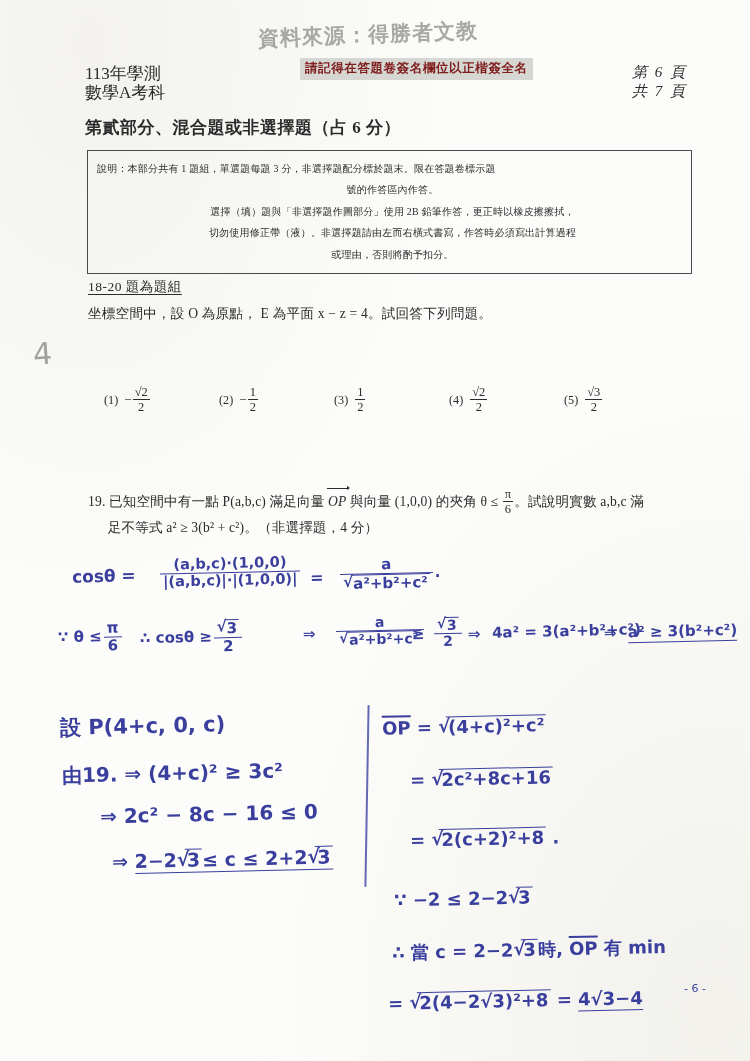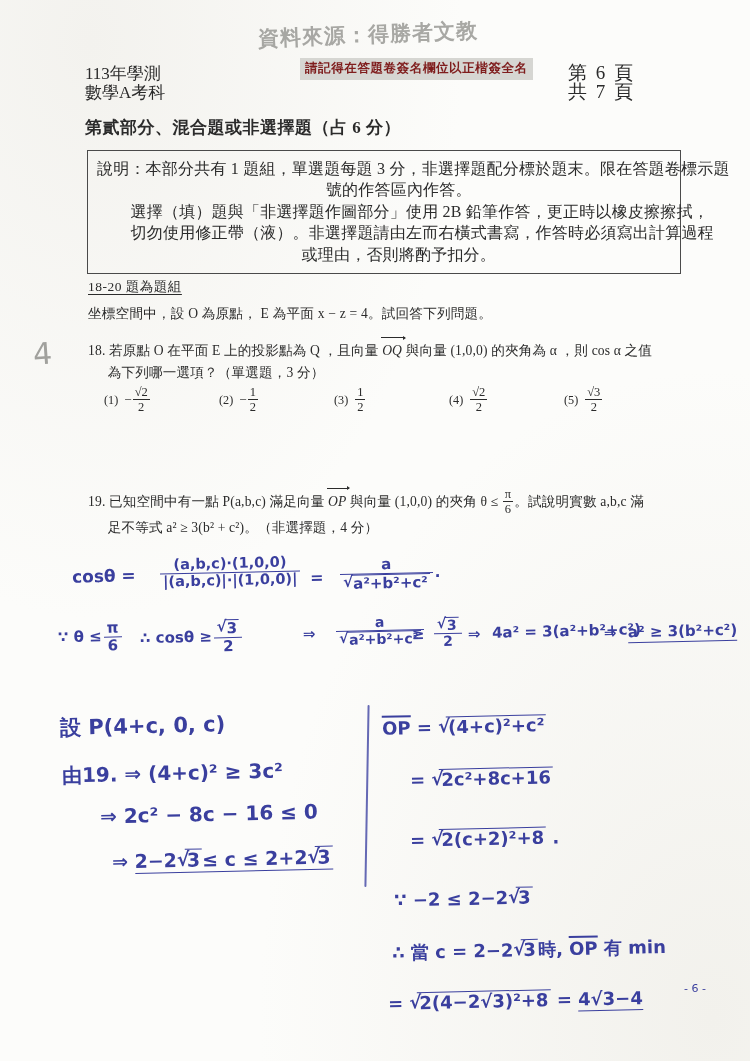--- a/index.html
+++ b/index.html
@@ -35,32 +35,32 @@
     background:#d6d6d2;
     color:#7f1d1d;
     font-size:12.5px;
     letter-spacing:.6px;
     padding:2px 5px 3px;
     font-weight:700;
     white-space:nowrap;
     margin-left:48px;
   }
   .hdr-left{position:absolute;left:85px;top:64px;font-size:17px;line-height:19px;}
-  .hdr-right{position:absolute;left:568px;top:63px;font-size:19px;line-height:19px;letter-spacing:2px;}
+  .hdr-right{position:absolute;left:632px;top:63px;font-size:15px;line-height:19px;letter-spacing:2px;font-style:italic;}
   
   .sect-title{
     position:absolute;left:85px;top:116px;
     font-size:17px;font-weight:700;letter-spacing:.5px;
   }
   
   .notebox{
     position:absolute;left:87px;top:150px;width:570px;
     border:1.1px solid #4a4a4a;
-    padding:7px 13px 8px 9px;
-    font-size:16px;line-height:21.4px;
+    padding:7px 24px 8px 9px;
+    font-size:10px;line-height:21.4px;
     letter-spacing:.2px;
   }
   .note-l{display:block;white-space:nowrap;}
   .note-ind{padding-left:2.1em;text-align:center;}
   
   .grp-head{
     position:absolute;left:88px;top:278px;
     font-size:13.5px;text-decoration:underline;text-underline-offset:3px;
     letter-spacing:.5px;
   }
@@ -144,25 +144,20 @@
     <span class="note-l note-ind">號的作答區內作答。</span>
     <span class="note-l note-ind">選擇（填）題與「非選擇題作圖部分」使用 2B 鉛筆作答，更正時以橡皮擦擦拭，</span>
     <span class="note-l note-ind">切勿使用修正帶（液）。非選擇題請由左而右橫式書寫，作答時必須寫出計算過程</span>
     <span class="note-l note-ind">或理由，否則將酌予扣分。</span>
   </div>
 
   <div class="grp-head">18-20 題為題組</div>
   <div class="stem">坐標空間中，設 O 為原點， E 為平面 x − z = 4。試回答下列問題。</div>
 
   <div class="mark4">4</div>
-  <div class="q q18">
-    <span>18.</span>
-    <span>若原點 O 在平面 E 上的投影點為 Q ，且向量 </span><span class="vec">OQ</span><span> 與向量 (1,0,0) 的夾角為 α ，則 cos α 之值</span>
-    <span class="qind">為下列哪一選項？（單選題，3 分）</span>
-  </div>
 
   <div class="opts">
     <div class="opt" style="left:0px;top:4px;">
       <span class="lbl">(1)</span><span>−</span><span class="fr"><span class="n">√2</span><span class="d">2</span></span>
     </div>
     <div class="opt" style="left:115px;top:4px;">
       <span class="lbl">(2)</span><span>−</span><span class="fr"><span class="n">1</span><span class="d">2</span></span>
     </div>
     <div class="opt" style="left:230px;top:4px;">
       <span class="lbl">(3)</span><span></span><span class="fr"><span class="n">1</span><span class="d">2</span></span>

